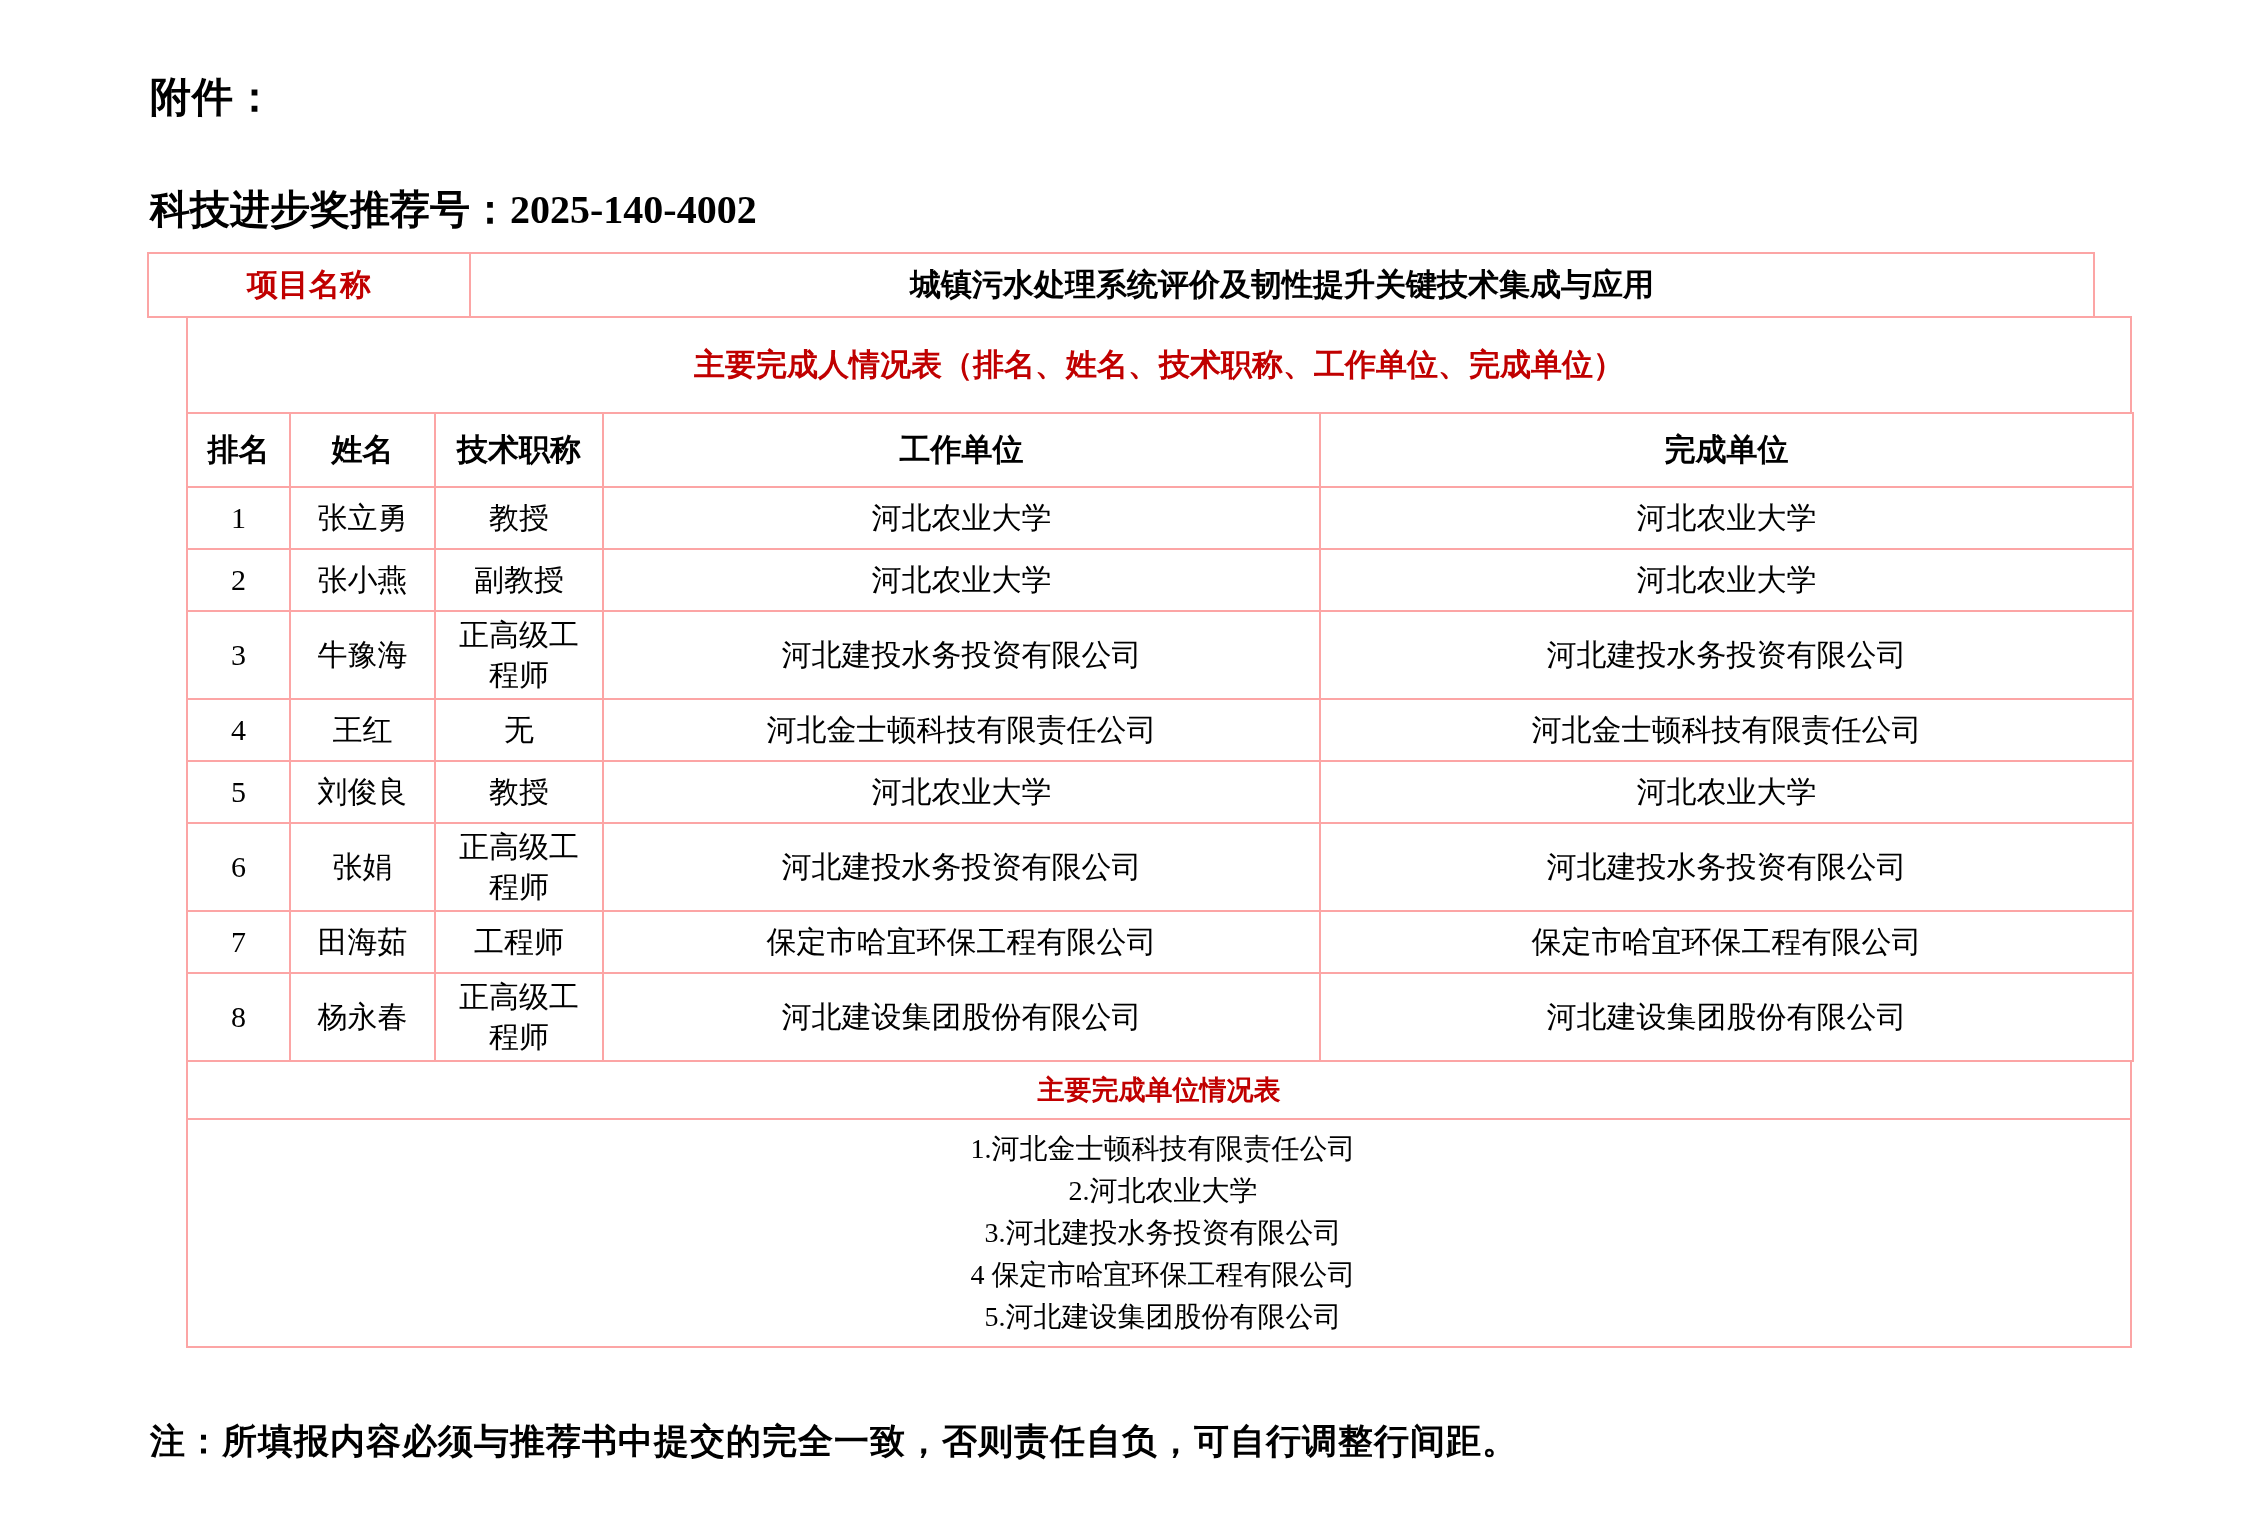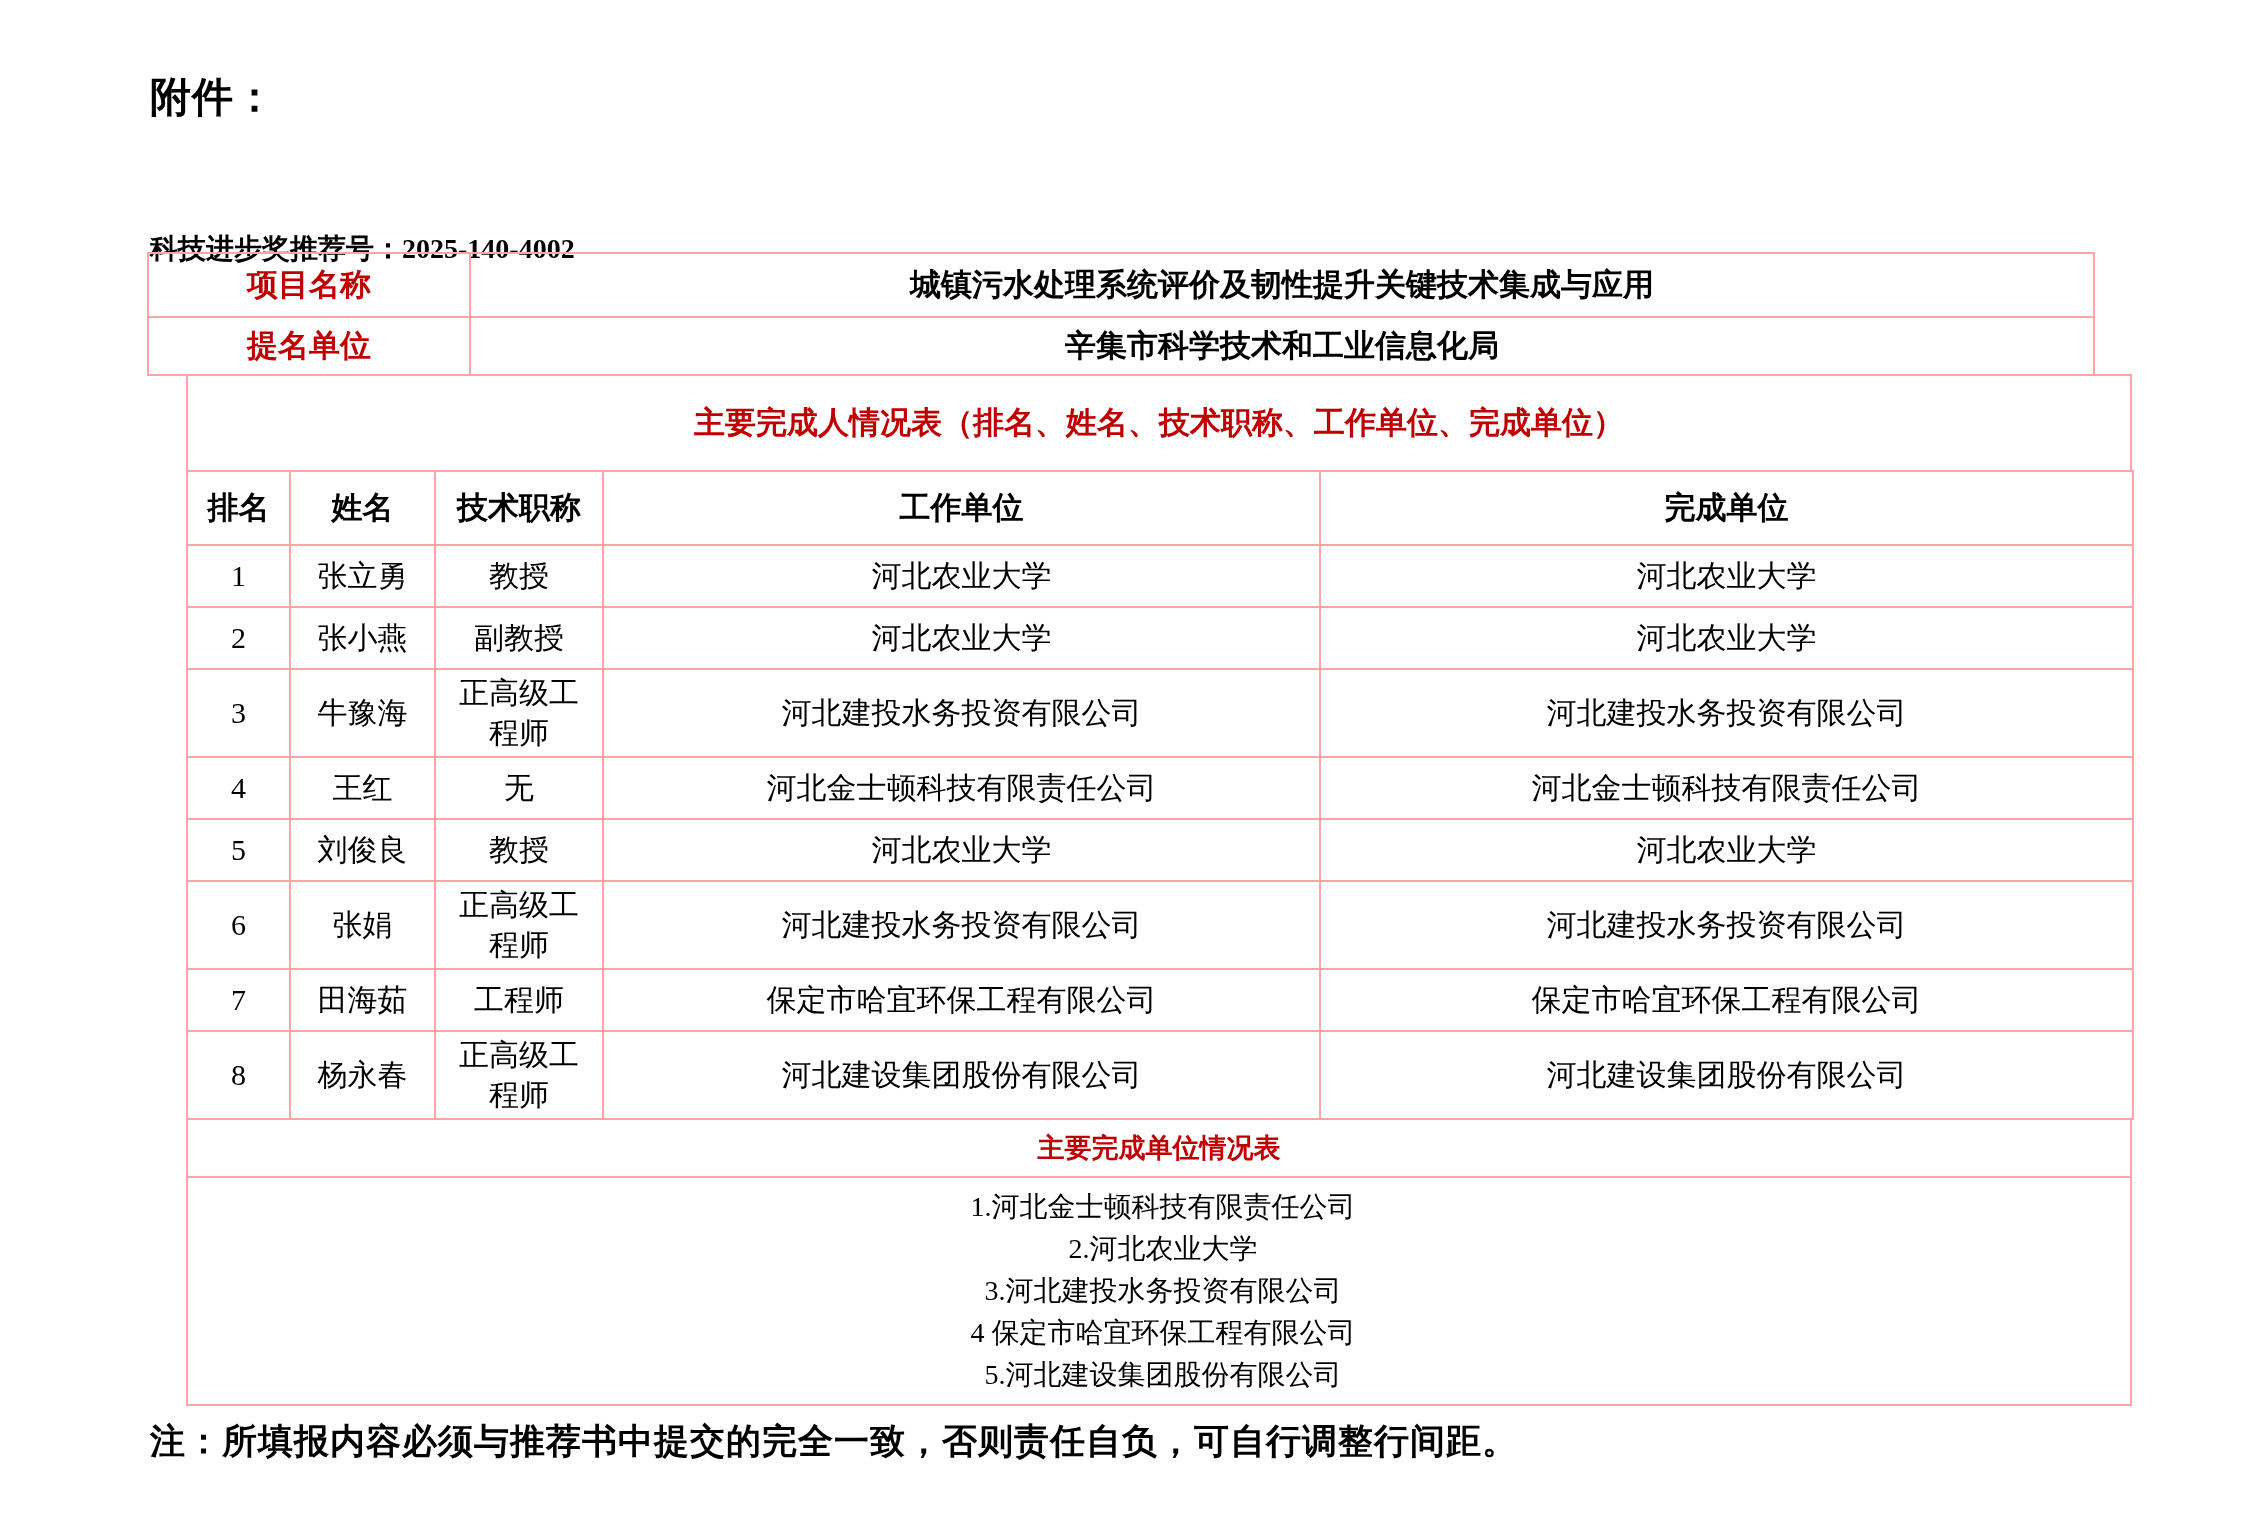--- a/index.html
+++ b/index.html
@@ -21,23 +21,22 @@
     left: 150px;
     top: 70px;
     font-size: 41px;
     font-weight: bold;
     letter-spacing: 1px;
   }
   .recline {
     position: absolute;
     left: 150px;
     top: 182px;
-    font-size: 28px;
+    font-size: 40px;
     font-weight: bold;
-    margin-top: 48px;
   }
   .tablewrap {
     position: absolute;
     left: 147px;
     top: 252px;
     width: 1946px;
   }
   table {
     border-collapse: collapse;
     table-layout: fixed;
@@ -99,24 +98,20 @@
     <table>
       <colgroup>
           <col style="width:322px">
           <col style="width:1624px">
         </colgroup>
       <tbody>
           <tr class="row1">
         <td class="red info-label">项目名称</td>
         <td class="info-value">城镇污水处理系统评价及韧性提升关键技术集成与应用</td>
       </tr>
-      <tr class="row2">
-        <td class="red info-label">提名单位</td>
-        <td class="info-value">辛集市科学技术和工业信息化局</td>
-      </tr>
     </tbody>
       </table>
 
     <table>
       <tbody>
           <tr>
         <td class="red section-title">主要完成人情况表（排名、姓名、技术职称、工作单位、完成单位）</td>
       </tr>
     </tbody>
       </table>

